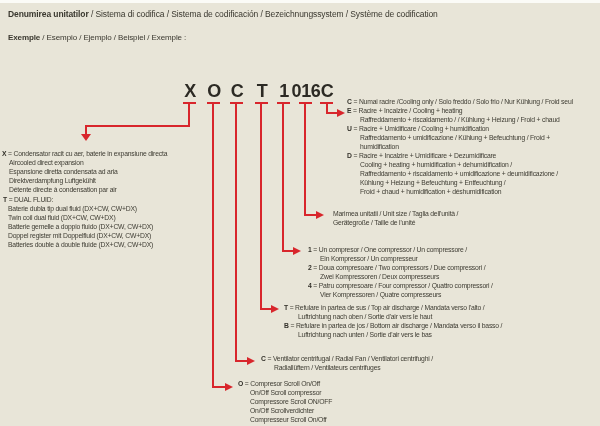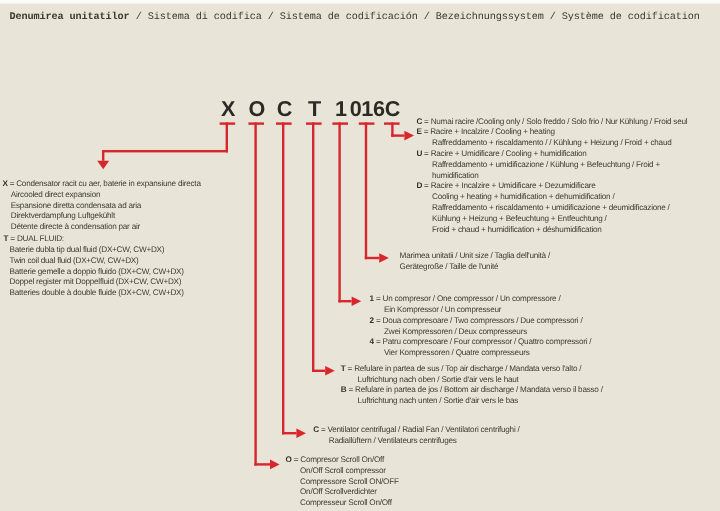--- a/index.html
+++ b/index.html
@@ -1,20 +1,20 @@
 <!DOCTYPE html>
 <html><head>
 <meta charset="utf-8">
 <style>
   html,body{margin:0;padding:0;background:#e8e5d8;}
   #page{position:relative;width:600px;height:426px;background:#e8e5d8;
         font-family:"Liberation Sans",sans-serif;overflow:hidden;}
   #top-edge{position:absolute;left:0;top:0;width:600px;height:3px;background:#fbfbf7;}
   .hdr{position:absolute;left:8px;color:#3a382f;letter-spacing:-0.1px;white-space:nowrap;}
-  #hdr1{top:9px;font-size:8.5px;font-family:Liberation Mono, monospace;}
+  #hdr1{top:9px;font-size:8.5px;}
   #hdr2{top:33px;font-size:8px;}
   .code-seg{position:absolute;top:81px;transform:translateX(-50%);font-weight:bold;
         font-size:18px;letter-spacing:-0.3px;color:#2c2a24;white-space:nowrap;}
   .rl{position:absolute;background:#d8262c;}
   .arr{position:absolute;width:0;height:0;}
   .arr-right{border-top:4px solid transparent;border-bottom:4px solid transparent;
         border-left:8px solid #d8262c;}
   .arr-down{border-left:5px solid transparent;border-right:5px solid transparent;
         border-top:7px solid #d8262c;}
   .legend{position:absolute;font-size:6.8px;line-height:9px;letter-spacing:-0.2px;
@@ -23,20 +23,21 @@
   .lline{height:9px;}
 </style>
 </head>
 <body>
 
 <div id="page" style="background: rgb(232, 229, 216);">
   <div id="top-edge"></div>
 
   <div class="hdr" id="hdr1"><b>Denumirea unitatilor</b><span> / Sistema di codifica / Sistema de codificación / Bezeichnungssystem / Système de codification</span></div>
 
+  <div class="hdr" id="hdr2"><b>Exemple</b><span> / Esempio / Ejemplo / Beispiel / Exemple :</span></div>
 
   <div>
     <span class="code-seg" style="left:190px">X</span>
     <span class="code-seg" style="left:214px">O</span>
     <span class="code-seg" style="left:237px">C</span>
     <span class="code-seg" style="left:262px">T</span>
     <span class="code-seg" style="left:284px">1</span>
     <span class="code-seg" style="left:306px">016</span>
     <span class="code-seg" style="left:327px">C</span>
   </div>

